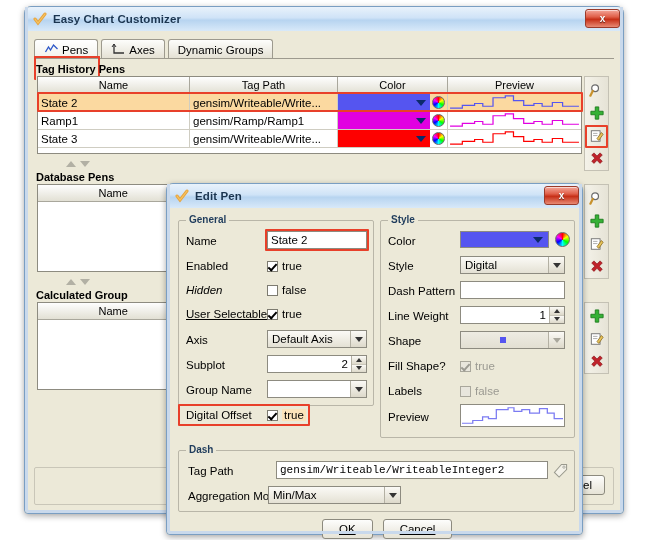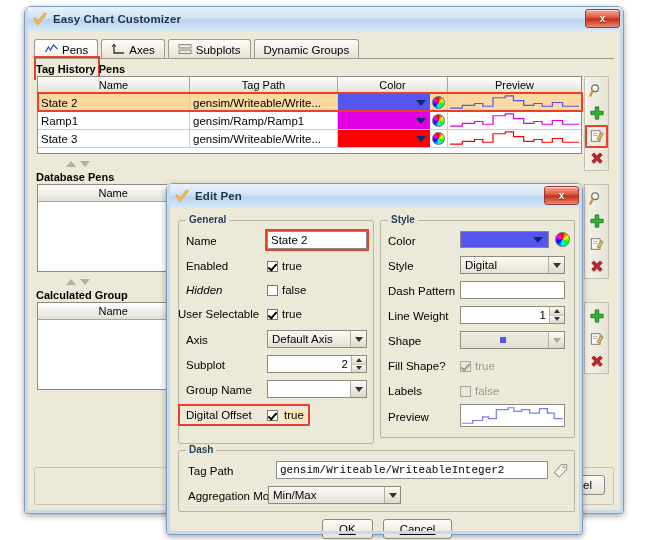--- a/index.html
+++ b/index.html
@@ -285,29 +285,20 @@
         <span>Pens</span>
       </div>
       <div class="tab">
         <span class="ign-icon">
           <svg viewBox="0 0 14 12" width="14" height="12">
             <path d="M3 1 L3 10 L13 10" stroke="#333" stroke-width="1.3" fill="none"></path>
             <path d="M1 4 L3 1 L5 4" stroke="#333" stroke-width="1" fill="none"></path>
           </svg>
         </span>
         <span>Axes</span>
-      </div>
-      <div class="tab">
-        <span class="ign-icon">
-          <svg viewBox="0 0 14 12" width="14" height="12">
-            <rect x="1" y="1.5" width="12" height="3.5" fill="#e8e6dd" stroke="#8d8b80" stroke-width="1"></rect>
-            <rect x="1" y="7" width="12" height="3.5" fill="#e8e6dd" stroke="#8d8b80" stroke-width="1"></rect>
-          </svg>
-        </span>
-        <span>Subplots</span>
       </div>
       <div class="tab">
         <span>Dynamic Groups</span>
       </div>
     </div>
     <div class="tab-underline"></div>
     <div class="hl-red" style="left:6px;top:25px;width:66px;height:24px;border-bottom:none;"></div>
 
     <div class="sect-label" style="left:8px;top:32px;">Tag History Pens</div>
 
@@ -495,21 +486,21 @@
         <path d="M2 7 L5 11 L12 2" stroke="#e8a33d" stroke-width="3" fill="none" stroke-linecap="round"></path>
         <path d="M2 7 L5 11 L12 2" stroke="#f5c563" stroke-width="1.2" fill="none" stroke-linecap="round"></path>
       </svg>
     </span>
     <span class="tb-title">Edit Pen</span>
     <span class="closebtn">x</span>
   </div>
 
   <div class="ep-body">
 
-    <div class="group" style="left:8px;top:12px;width:196px;height:224px;">
+    <div class="group" style="left:8px;top:12px;width:196px;height:186px;">
       <span class="group-title">General</span>
     </div>
 
     <div class="flabel" style="left:16px;top:27px;">Name</div>
     <div class="ftext" style="left:97px;top:23px;width:100px;height:18px;">State 2</div>
     <div class="hl-red" style="left:95px;top:21px;width:104px;height:22px;"></div>
 
     <div class="chk" style="left:97px;top:52px;">
       <span class="chkbox checked"></span>
       <span>true</span>
@@ -519,21 +510,21 @@
     <div class="chk" style="left:97px;top:76px;">
       <span class="chkbox"></span>
       <span>false</span>
     </div>
     <div class="flabel" style="left:16px;top:76px;font-style:italic;">Hidden</div>
 
     <div class="chk" style="left:97px;top:100px;">
       <span class="chkbox checked"></span>
       <span>true</span>
     </div>
-    <div class="flabel" style="left:8px;top:100px;">User Selectable</div>
+    <div class="flabel" style="left:16px;top:100px;text-decoration:underline;">User Selectable</div>
 
     <div class="flabel" style="left:16px;top:126px;">Axis</div>
     <div class="fcombo" style="left:97px;top:122px;width:100px;height:18px;">
       <span>Default Axis</span>
       <span class="arrowbox">
           <span class="tri"></span>
         </span>
     </div>
 
     <div class="flabel" style="left:16px;top:151px;">Subplot</div>

